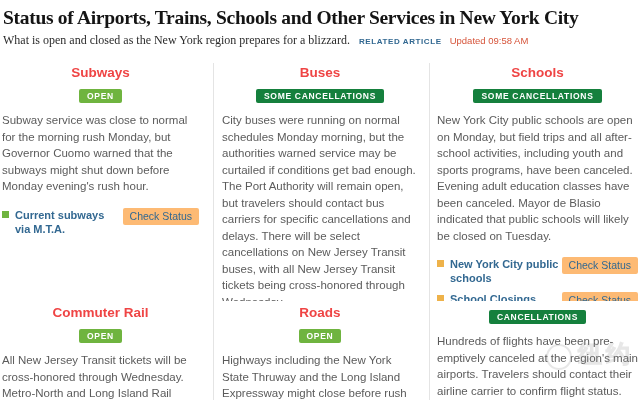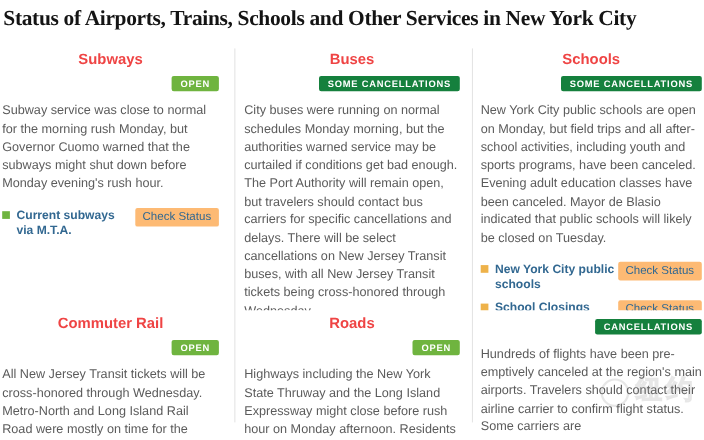--- a/index.html
+++ b/index.html
@@ -36,21 +36,21 @@
   }
   .card { overflow: hidden; }
   .card.c-left   { padding: 0 14px 0 2px; }
   .card.c-mid    { padding: 0 11px 0 9px; }
   .card.c-right  { padding: 0 2px 0 8px; }
 
   .card-title {
     text-align: center; font-size: 13.5px; font-weight: bold; color: #ef4444;
     padding-top: 4px;
   }
-  .badge-row { text-align: right; margin-top: 5px; }
+  .badge-row { text-align: center; margin-top: 5px; }
   .badge {
     display: inline-block; border-radius: 2px; color: #ffffff;
     font-size: 8.5px; font-weight: bold; letter-spacing: 0.7px;
     padding: 2.5px 8px 2px 8px; text-transform: uppercase;
   }
   .badge.open { background: #6fb43f; }
   .badge.warn { background: #15803d; }
 
   .card-body {
     margin-top: 9px; font-size: 11.5px; line-height: 16.5px; color: #5b5b5b;
@@ -82,20 +82,25 @@
   .wm-text {
     font-size: 24px; font-weight: bold; color: transparent;
     -webkit-text-stroke: 1px #8a8a8a; letter-spacing: 4px;
   }
 </style>
 </head>
 <body>
 
 <div class="header">
   <div class="page-title">Status of Airports, Trains, Schools and Other Services in New York City</div>
+  <div class="sub-row">
+    <span class="sub-text">What is open and closed as the New York region prepares for a blizzard.</span>
+    <span class="related-link">Related Article</span>
+    <span class="updated">Updated 09:58 AM</span>
+  </div>
 </div>
 
 <div class="grid-wrap">
   <div class="v-divider d1"></div>
   <div class="v-divider d2"></div>
 
   <div class="grid">
 
     <div class="card c-left">
       <div class="card-title">Subways</div>

